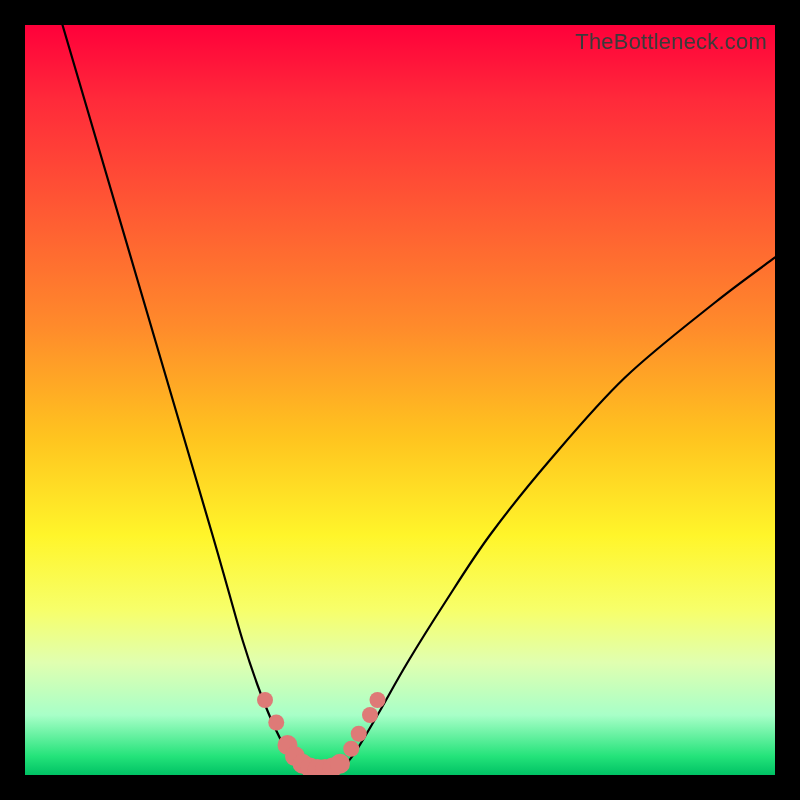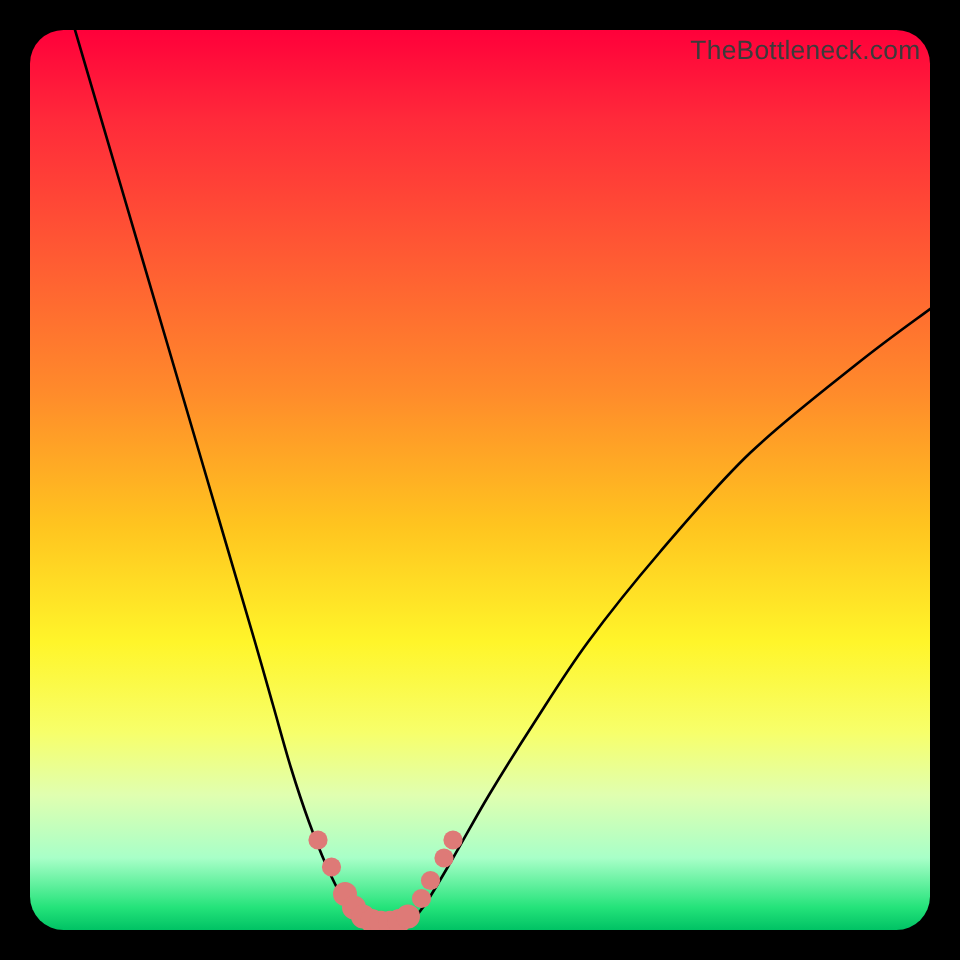--- a/index.html
+++ b/index.html
@@ -27,21 +27,20 @@
       #ff5a33 25%,
       #ff8a2b 40%,
       #ffc41f 55%,
       #fff52a 68%,
       #f7ff6a 78%,
       #e0ffb0 85%,
       #a8ffc8 92%,
       #24e37a 97.5%,
       #00c264 100%
     );
-    border-radius: 28px;
   }
   .watermark {
     position: absolute;
     top: 4px;
     right: 8px;
     color: #3b3b3b;
     font-size: 22px;
     font-weight: 500;
     letter-spacing: 0.2px;
     user-select: none;

